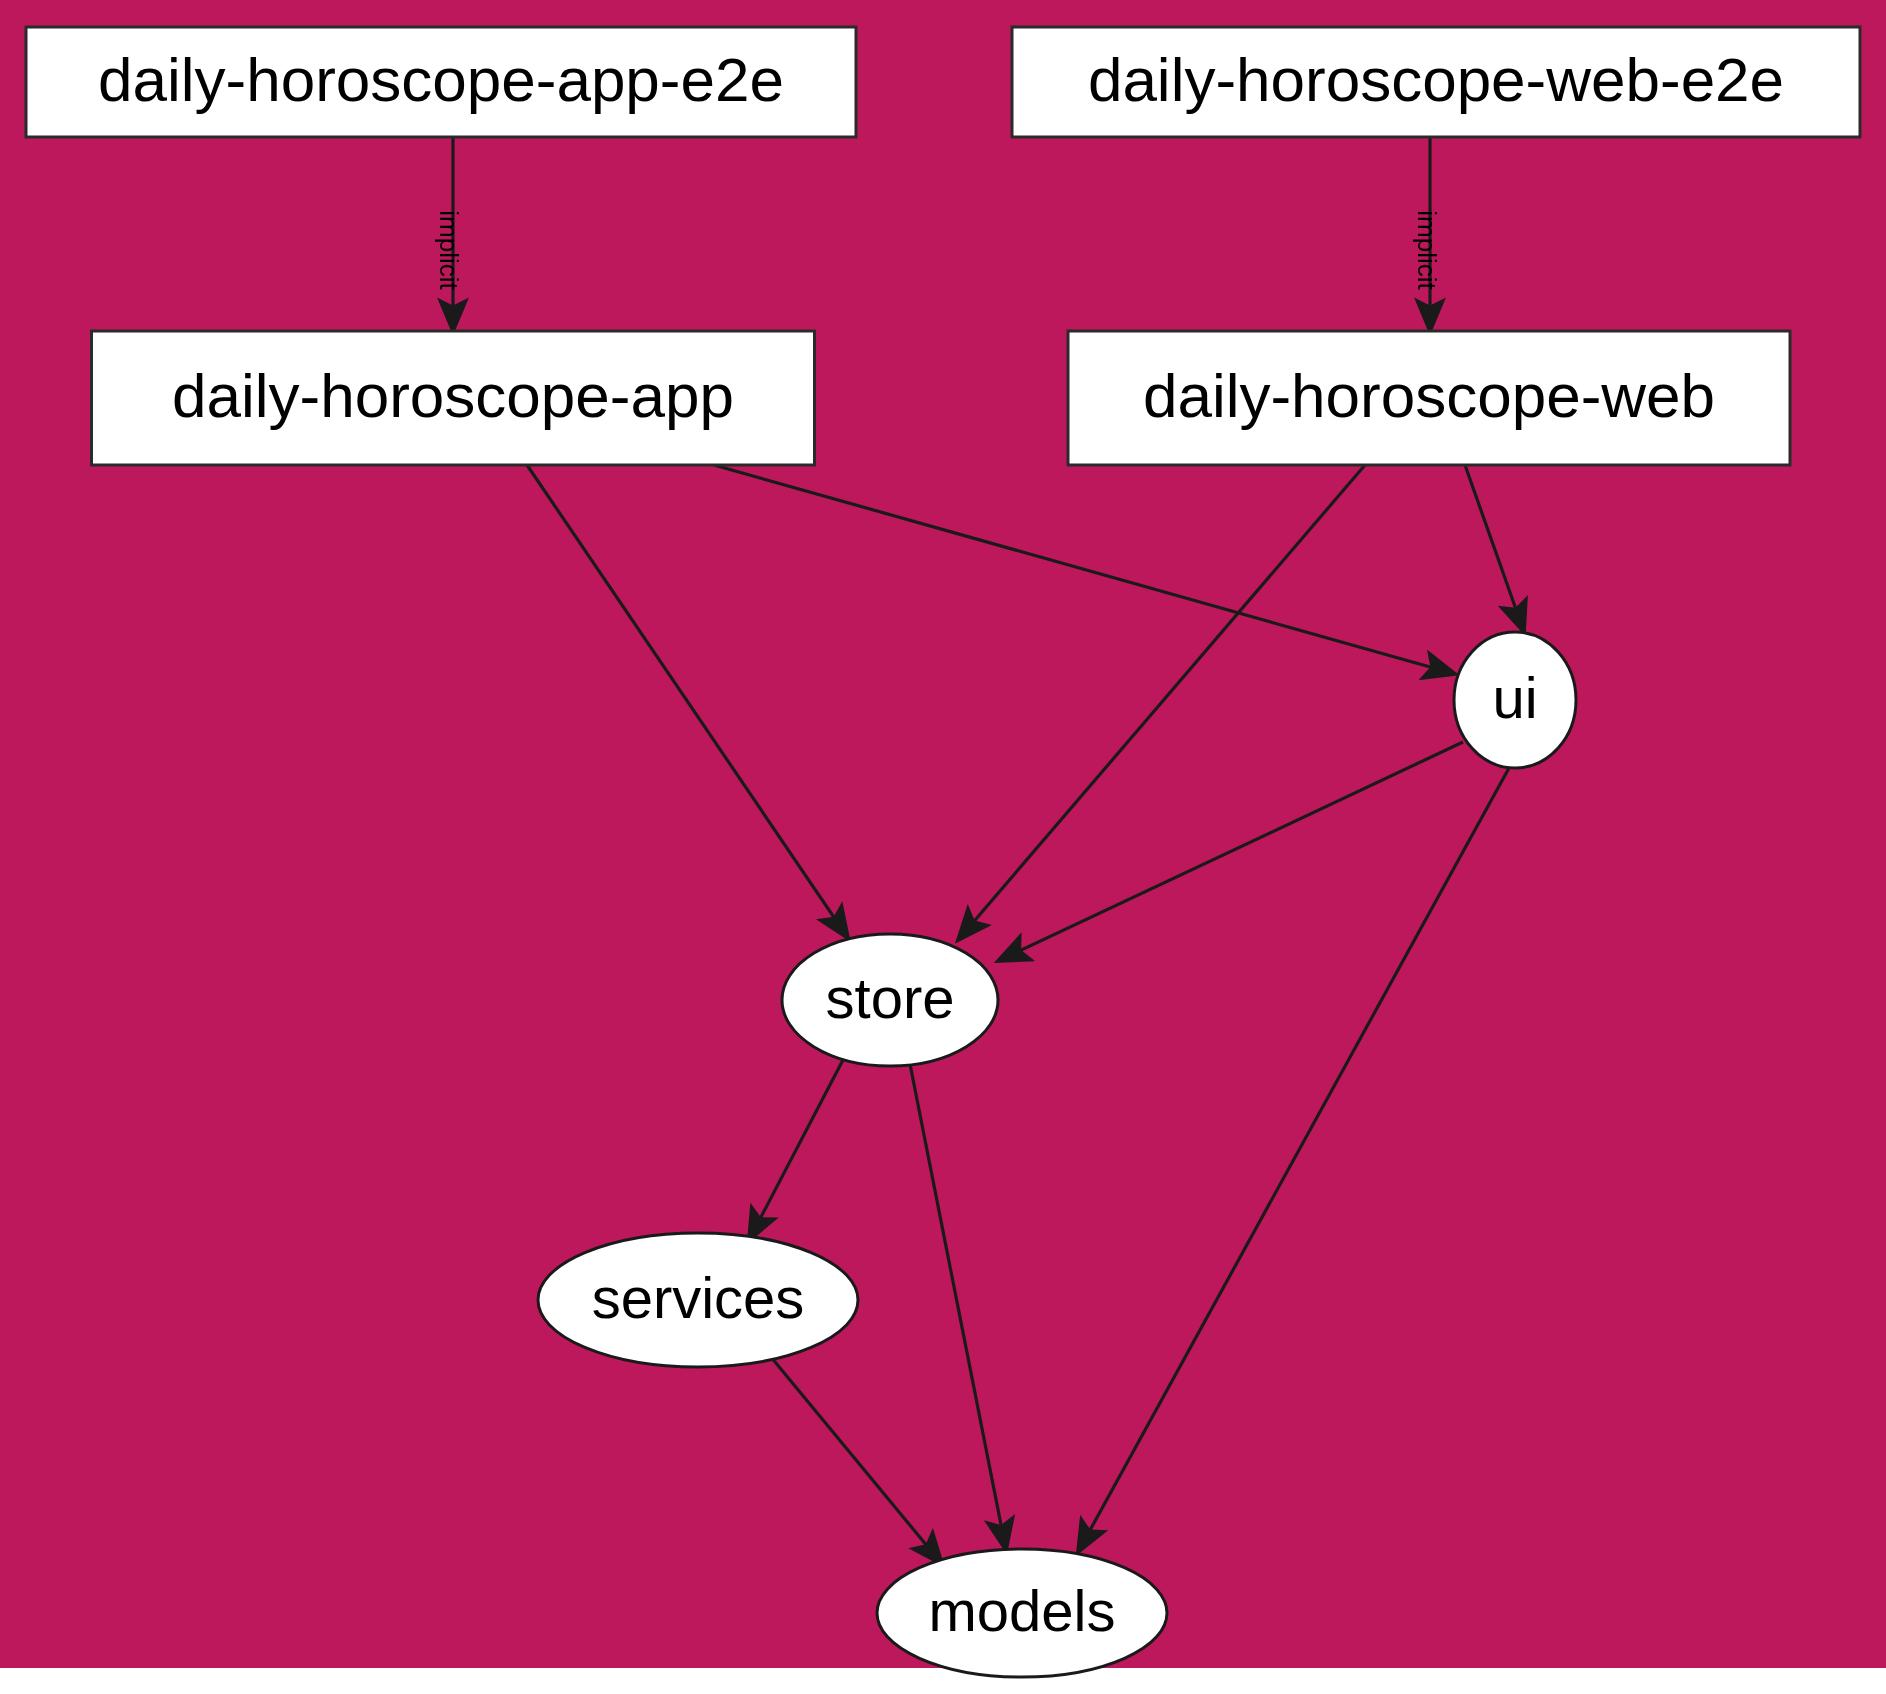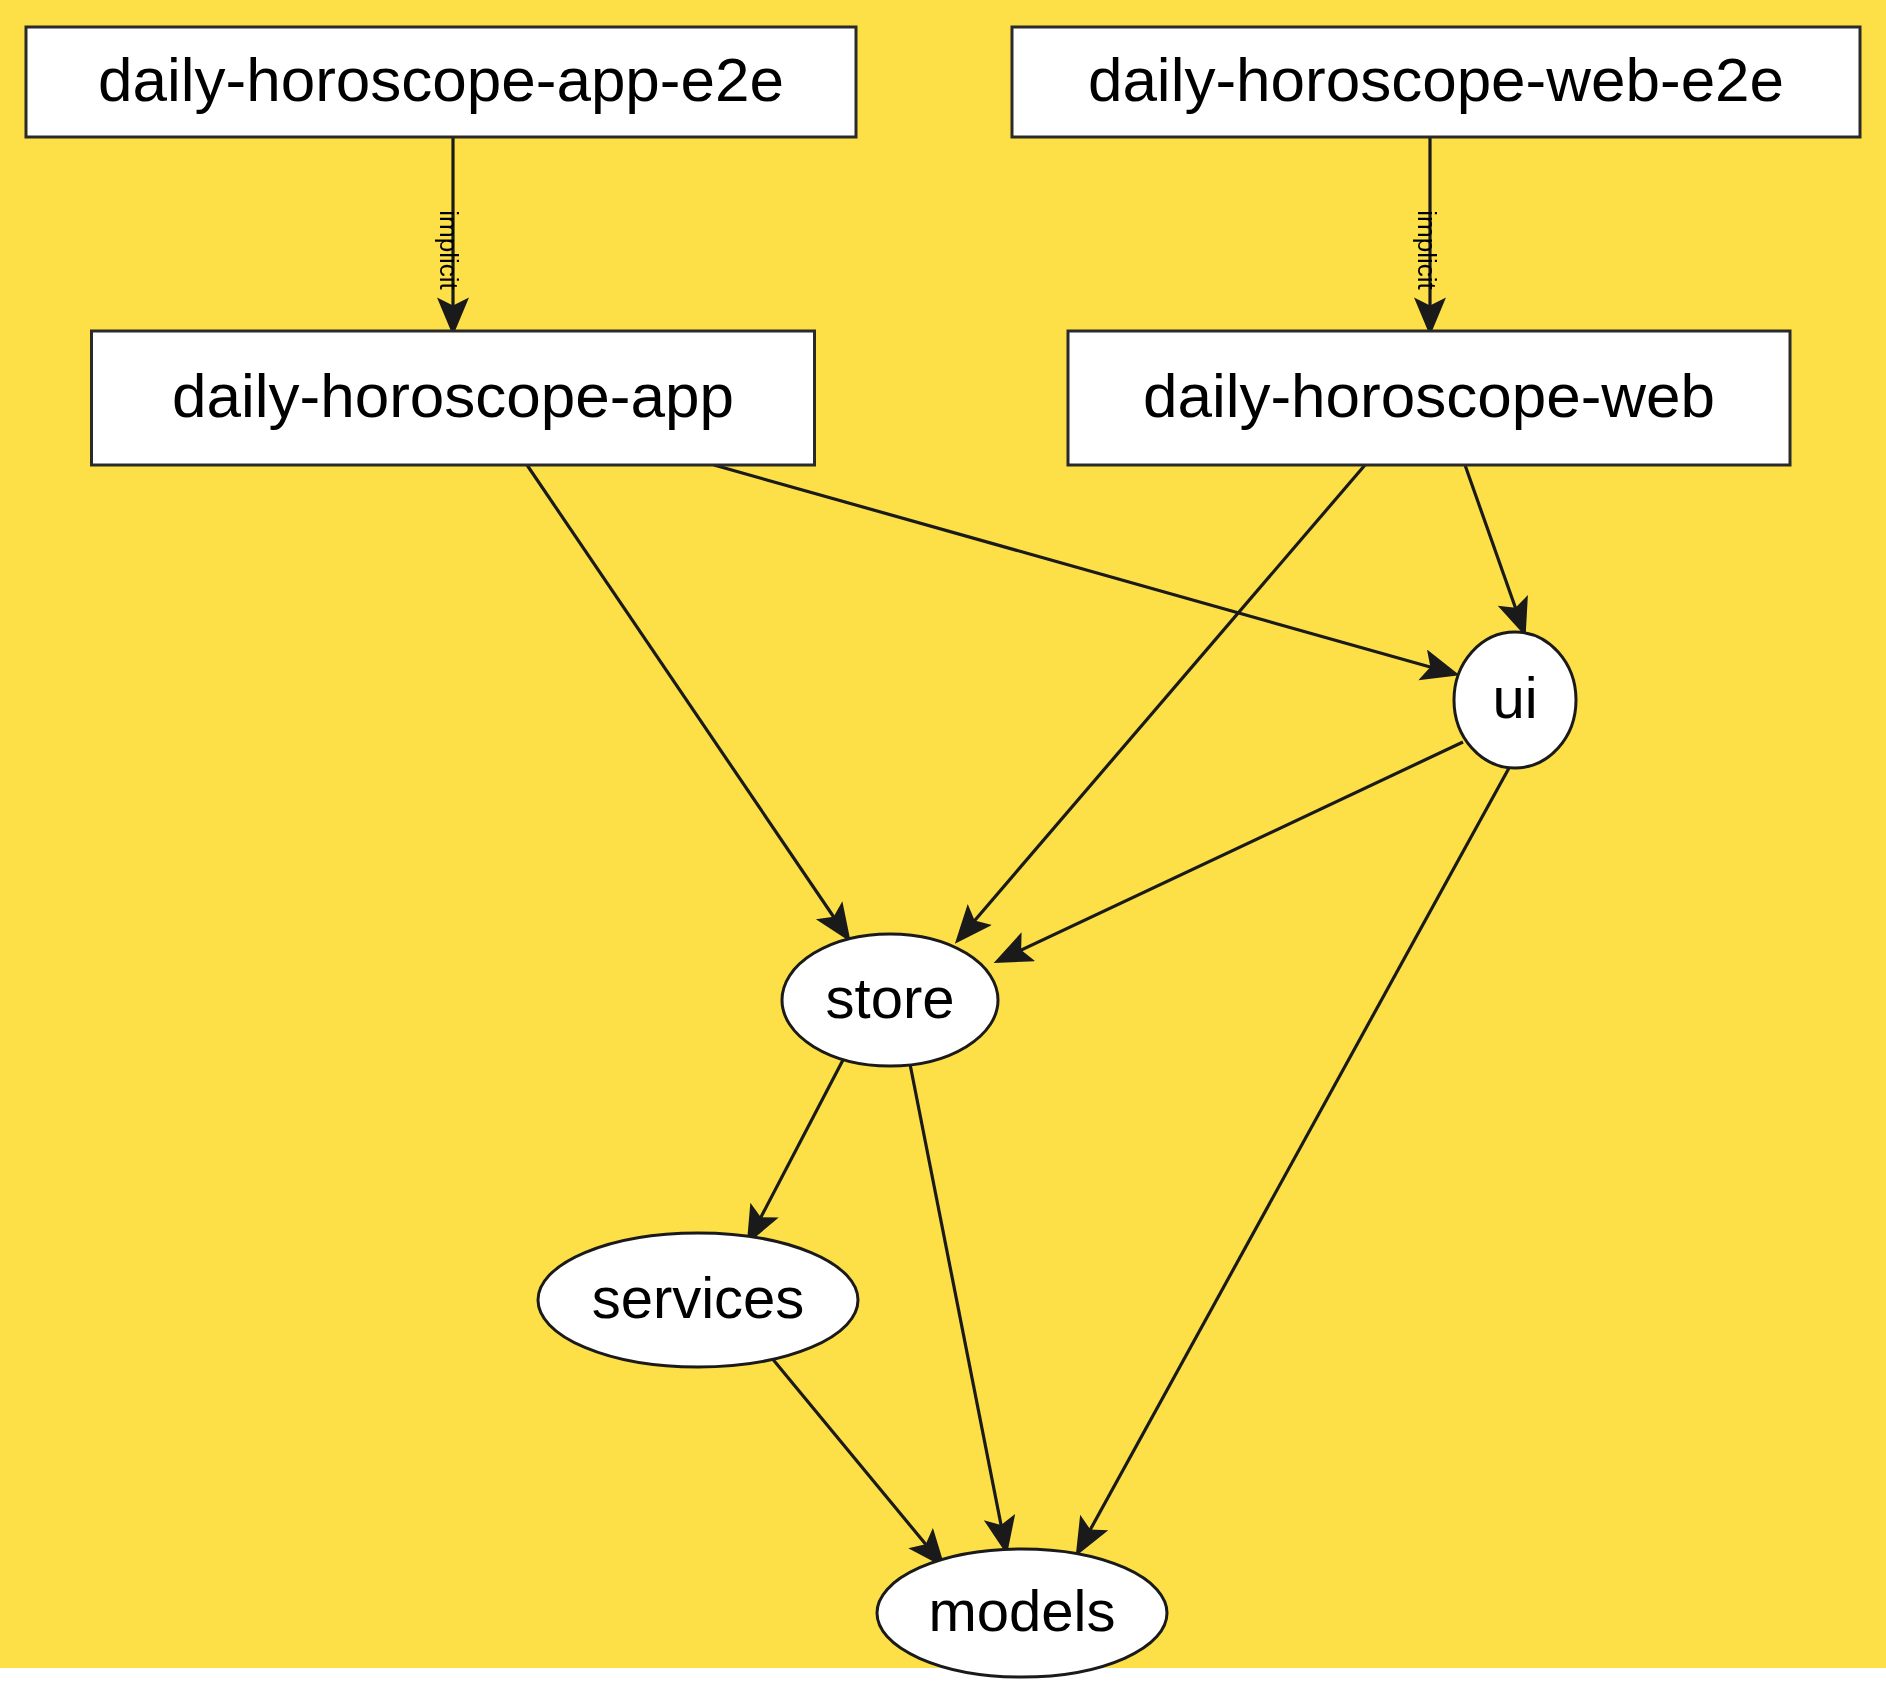--- a/index.html
+++ b/index.html
@@ -10,21 +10,21 @@
   body {
     width: 1886px;
     height: 1694px;
     font-family: "Liberation Sans", sans-serif;
     overflow: hidden;
   }
   #graph-root {
     position: relative;
     width: 1886px;
     height: 1668px;
-    background: #fde047;
+    background: #be185d;
   }
   #graph-svg {
     position: absolute;
     top: 0;
     left: 0;
     width: 1886px;
     height: 1694px;
     display: block;
   }
   .node-rect-shape {

